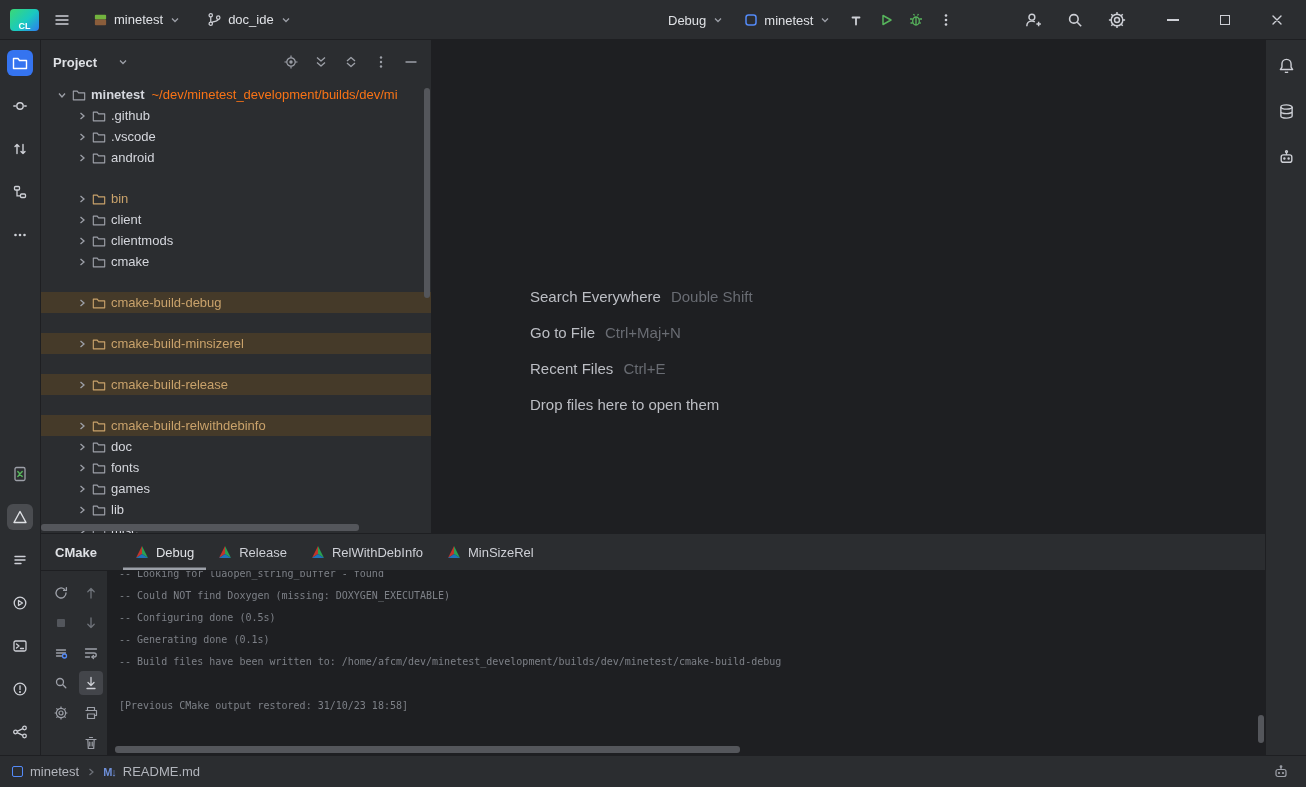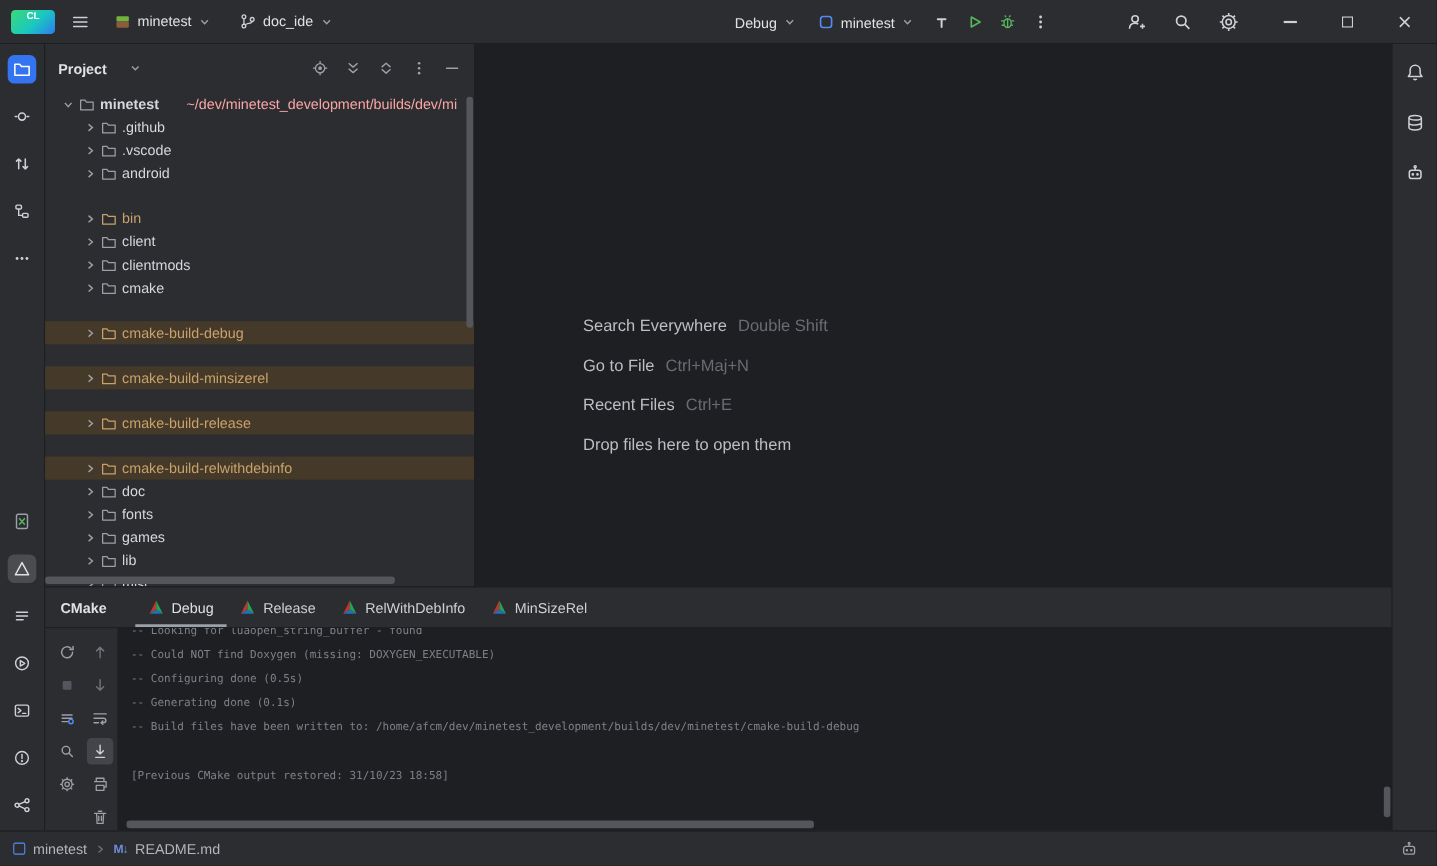--- a/index.html
+++ b/index.html
@@ -13,23 +13,23 @@
   svg { display: block; }
 
   
   .titlebar {
     position: absolute; top: 0; left: 0; right: 0; height: 40px;
     background: #2b2d30; border-bottom: 1px solid #1e1f22;
     display: flex; align-items: center;
   }
   .tb-left { display: flex; align-items: center; gap: 10px; padding-left: 10px; }
   .logo {
-    width: 40px; height: 22px; border-radius: 4px;
+    width: 29px; height: 22px; border-radius: 4px;
     background: linear-gradient(135deg, #3bd975 0%, #19c9c0 55%, #2e7bf0 100%);
-    display: flex; align-items: flex-start; justify-content: center;
+    display: flex; align-items: flex-end; justify-content: center;
     font-weight: bold; font-size: 9px; color: #fff;
   }
   .tb-widget {
     display: flex; align-items: center; gap: 6px;
     padding: 5px 8px; border-radius: 6px; color: #dfe1e5;
   }
   .icon-btn { width: 26px; height: 26px; display: flex; align-items: center; justify-content: center; border-radius: 6px; }
   .run-group { position: absolute; left: 660px; top: 0; height: 40px; display: flex; align-items: center; gap: 4px; }
   .tb-right { position: absolute; right: 0; top: 0; height: 40px; display: flex; align-items: center; gap: 16px; padding-right: 16px; }
   .win-controls { display: flex; align-items: center; gap: 26px; margin-left: 14px; }
@@ -56,21 +56,21 @@
   }
   .panel-header { height: 44px; display: flex; align-items: center; padding: 0 12px; gap: 20px; }
   .panel-title { font-weight: 600; color: #dfe1e5; }
   .panel-header-icons { margin-left: auto; display: flex; align-items: center; gap: 14px; }
   .tree { position: absolute; top: 44px; left: 0; right: 0; }
   .tree-row { height: 21px; display: flex; align-items: center; gap: 5px; padding-left: 36px; white-space: nowrap; color: #d5d7dd; }
   .tree-row.root { padding-left: 16px; font-weight: 600; }
   .tree-row.selected { background: #453a29; }
   .tree-row.excluded { color: #c9a26b; margin-top: 20px; }
   .tree-row.excluded svg.folder path { stroke: #c9a26b; }
-  .root-path { color: #fca5a5; font-weight: 400; margin-left: 20px; overflow: hidden; }
+  .root-path { color: #f97316; font-weight: 400; margin-left: 2px; overflow: hidden; }
   .vscroll-thumb { position: absolute; right: 1px; top: 48px; width: 6px; height: 210px; border-radius: 3px; background: #54565b; }
   .hscroll-thumb { position: absolute; left: 0; bottom: 2px; height: 7px; width: 318px; border-radius: 3px; background: #54565b; }
 
   
   .editor {
     position: absolute; left: 432px; top: 40px; right: 41px; height: 493px;
     background: #1e1f22;
   }
   .hints { position: absolute; left: 98px; top: 238px; }
   .hint-row { height: 36px; display: flex; align-items: center; gap: 10px; font-size: 15px; }

